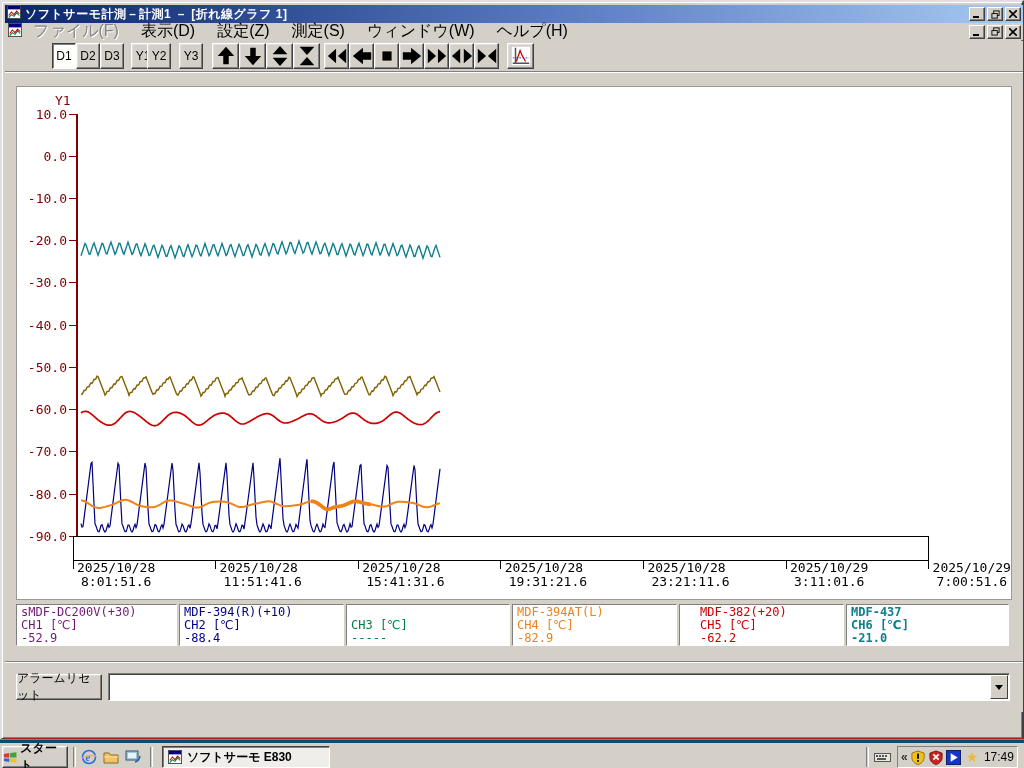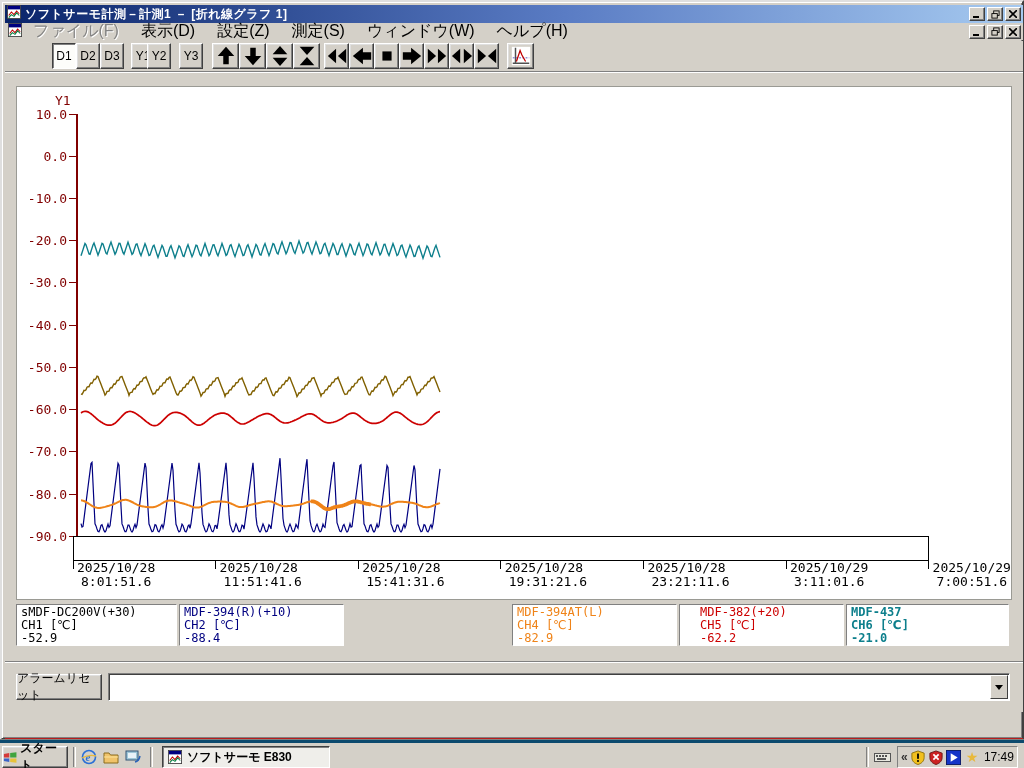--- a/index.html
+++ b/index.html
@@ -301,29 +301,34 @@
           <polyline points="64,306.9 65,307.3 66,305.7 67,303.4 68,303.6 69,302.8 70,300.2 71,299.7 72,299.7 73,297.3 74,295.9 75,296.3 76,294.5 77,292.4 78,292.6 79,291.6 80,289.1 81,289.6 82,292.2 83,294.7 84,297.3 85,299.9 86,302.5 87,305.1 88,308.2 89,307.0 90,304.5 91,304.4 92,304.1 93,301.5 94,300.6 95,300.8 96,298.6 97,296.9 98,297.3 99,295.9 100,293.5 101,293.5 102,293.0 103,290.4 104,289.7 105,289.6 106,292.2 107,294.8 108,297.4 109,300.0 110,302.6 111,305.1 112,308.4 113,305.8 114,305.4 115,305.3 116,302.9 117,301.6 118,302.0 119,300.1 120,298.0 121,298.3 122,297.3 123,294.8 124,294.5 125,294.3 126,291.8 127,290.7 128,291.0 129,289.8 130,292.4 131,295.0 132,297.6 133,300.2 134,302.7 135,305.3 136,307.3 137,306.4 138,306.7 139,304.4 140,302.7 141,303.2 142,301.7 143,299.3 144,299.4 145,298.8 146,296.2 147,295.6 148,295.7 149,293.4 150,291.9 151,292.3 152,290.6 153,290.0 154,292.6 155,295.2 156,297.8 157,300.4 158,303.0 159,305.6 160,307.6 161,308.0 162,306.1 163,304.0 164,304.3 165,303.3 166,300.8 167,300.5 168,300.3 169,297.8 170,296.7 171,297.1 172,295.0 173,293.1 174,293.5 175,292.2 176,289.8 177,290.3 178,292.9 179,295.5 180,298.1 181,300.7 182,303.3 183,305.9 184,309.2 185,307.7 186,305.4 187,305.5 188,304.8 189,302.2 190,301.6 191,301.7 192,299.4 193,297.9 194,298.3 195,296.6 196,294.4 197,294.6 198,293.8 199,291.2 200,290.8 201,290.6 202,293.2 203,295.8 204,298.4 205,300.9 206,303.5 207,306.1 208,309.3 209,306.7 210,306.5 211,306.3 212,303.7 213,302.7 214,303.0 215,300.9 216,299.1 217,299.5 218,298.2 219,295.7 220,295.7 221,295.3 222,292.7 223,291.9 224,292.1 225,290.8 226,293.4 227,295.9 228,298.5 229,301.1 230,303.7 231,306.3 232,308.1 233,307.5 234,307.6 235,305.2 236,303.8 237,304.2 238,302.4 239,300.2 240,300.5 241,299.6 242,297.0 243,296.6 244,296.5 245,294.0 246,292.8 247,293.2 248,291.2 249,290.8 250,293.4 251,296.0 252,298.6 253,301.2 254,303.7 255,306.3 256,308.4 257,308.7 258,306.6 259,304.7 260,305.1 261,303.8 262,301.3 263,301.3 264,300.8 265,298.2 266,297.5 267,297.6 268,295.4 269,293.7 270,294.1 271,292.6 272,290.2 273,290.8 274,293.4 275,295.9 276,298.5 277,301.1 278,303.7 279,306.2 280,309.6 281,307.9 282,305.7 283,305.9 284,305.0 285,302.4 286,302.0 287,301.9 288,299.4 289,298.2 290,298.5 291,296.6 292,294.6 293,294.9 294,293.7 295,291.2 296,291.0 297,290.6 298,293.2 299,295.7 300,298.3 301,300.9 302,303.5 303,306.0 304,309.0 305,306.6 306,306.6 307,306.1 308,303.4 309,302.7 310,302.8 311,300.5 312,298.9 313,299.3 314,297.7 315,295.4 316,295.5 317,294.8 318,292.2 319,291.6 320,291.7 321,290.3 322,292.9 323,295.5 324,298.1 325,300.6 326,303.2 327,305.8 328,307.5 329,307.1 330,307.0 331,304.5 332,303.3 333,303.6 334,301.6 335,299.6 336,300.0 337,298.8 338,296.3 339,296.1 340,295.8 341,293.2 342,292.2 343,292.5 344,290.3 345,290.1 346,292.6 347,295.2 348,297.8 349,300.3 350,302.9 351,305.5 352,307.7 353,307.9 354,305.5 355,303.9 356,304.3 357,302.7 358,300.4 359,300.6 360,299.8 361,297.2 362,296.7 363,296.7 364,294.2 365,292.9 366,293.2 367,291.4 368,289.3 369,289.8 370,292.4 371,295.0 372,297.5 373,300.1 374,302.7 375,305.2 376,308.7 377,306.7 378,304.7 379,305.1 380,303.9 381,301.3 382,301.2 383,300.9 384,298.3 385,297.4 386,297.6 387,295.4 388,293.6 389,294.0 390,292.6 391,290.2 392,290.2 393,289.6 394,292.2 395,294.8 396,297.4 397,299.9 398,302.5 399,305.1 400,307.9 401,305.6 402,305.8 403,305.0 404,302.4 405,301.9 406,301.9 407,299.5 408,298.1 409,298.5 410,296.7 411,294.6 412,294.8 413,293.9 414,291.3 415,291.0 416,290.8 417,289.6 418,292.2 419,294.7 420,297.3 421,299.9 422,302.5 423,305.1" fill="none" stroke="#806000" stroke-width="1.4"></polyline>
           <polyline points="64,325.9 65,325.3 66,324.8 67,324.5 68,324.3 69,324.4 70,324.6 71,324.9 72,325.4 73,326.1 74,326.8 75,327.6 76,328.4 77,329.3 78,330.2 79,331.1 80,332.0 81,332.8 82,333.6 83,334.3 84,335.0 85,335.6 86,336.2 87,336.7 88,337.2 89,337.6 90,337.9 91,338.1 92,338.2 93,338.2 94,338.1 95,337.8 96,337.4 97,336.8 98,336.2 99,335.4 100,334.5 101,333.4 102,332.4 103,331.3 104,330.2 105,329.1 106,328.1 107,327.1 108,326.3 109,325.6 110,325.1 111,324.7 112,324.5 113,324.4 114,324.5 115,324.7 116,325.1 117,325.5 118,326.0 119,326.6 120,327.3 121,327.9 122,328.7 123,329.4 124,330.2 125,331.0 126,331.8 127,332.6 128,333.5 129,334.3 130,335.1 131,335.8 132,336.5 133,337.2 134,337.7 135,338.2 136,338.5 137,338.7 138,338.7 139,338.5 140,338.2 141,337.7 142,337.0 143,336.3 144,335.4 145,334.4 146,333.4 147,332.3 148,331.3 149,330.3 150,329.3 151,328.4 152,327.7 153,327.0 154,326.5 155,326.0 156,325.7 157,325.5 158,325.4 159,325.4 160,325.4 161,325.6 162,325.8 163,326.1 164,326.5 165,326.9 166,327.5 167,328.1 168,328.7 169,329.5 170,330.3 171,331.1 172,332.1 173,333.0 174,333.9 175,334.8 176,335.6 177,336.4 178,337.0 179,337.5 180,337.9 181,338.1 182,338.2 183,338.1 184,337.8 185,337.4 186,336.8 187,336.2 188,335.4 189,334.6 190,333.8 191,332.9 192,332.1 193,331.3 194,330.6 195,329.9 196,329.2 197,328.6 198,328.1 199,327.6 200,327.2 201,326.9 202,326.6 203,326.4 204,326.2 205,326.1 206,326.1 207,326.2 208,326.4 209,326.7 210,327.1 211,327.6 212,328.3 213,329.0 214,329.8 215,330.6 216,331.5 217,332.4 218,333.3 219,334.1 220,334.9 221,335.6 222,336.1 223,336.6 224,336.9 225,337.0 226,337.0 227,336.9 228,336.6 229,336.3 230,335.8 231,335.3 232,334.8 233,334.2 234,333.6 235,333.0 236,332.4 237,331.8 238,331.2 239,330.7 240,330.1 241,329.6 242,329.1 243,328.6 244,328.2 245,327.8 246,327.4 247,327.1 248,326.8 249,326.7 250,326.6 251,326.7 252,326.9 253,327.2 254,327.6 255,328.2 256,328.8 257,329.5 258,330.3 259,331.1 260,332.0 261,332.8 262,333.5 263,334.2 264,334.8 265,335.3 266,335.6 267,335.9 268,336.0 269,336.0 270,335.9 271,335.8 272,335.5 273,335.2 274,334.8 275,334.5 276,334.0 277,333.6 278,333.1 279,332.7 280,332.2 281,331.7 282,331.2 283,330.7 284,330.1 285,329.6 286,329.1 287,328.5 288,328.1 289,327.6 290,327.3 291,327.0 292,326.8 293,326.8 294,326.8 295,327.0 296,327.4 297,327.8 298,328.4 299,329.0 300,329.8 301,330.6 302,331.3 303,332.1 304,332.9 305,333.6 306,334.2 307,334.7 308,335.1 309,335.5 310,335.7 311,335.8 312,335.9 313,335.8 314,335.7 315,335.5 316,335.3 317,335.0 318,334.7 319,334.4 320,334.0 321,333.5 322,333.1 323,332.5 324,332.0 325,331.4 326,330.8 327,330.1 328,329.4 329,328.8 330,328.1 331,327.6 332,327.0 333,326.6 334,326.3 335,326.1 336,326.1 337,326.2 338,326.4 339,326.8 340,327.3 341,328.0 342,328.7 343,329.5 344,330.3 345,331.1 346,331.9 347,332.7 348,333.4 349,334.1 350,334.6 351,335.1 352,335.5 353,335.9 354,336.1 355,336.3 356,336.4 357,336.4 358,336.4 359,336.3 360,336.2 361,335.9 362,335.6 363,335.3 364,334.8 365,334.3 366,333.7 367,333.0 368,332.2 369,331.4 370,330.5 371,329.7 372,328.8 373,328.0 374,327.2 375,326.5 376,325.9 377,325.5 378,325.2 379,325.1 380,325.1 381,325.3 382,325.7 383,326.1 384,326.7 385,327.4 386,328.2 387,329.0 388,329.8 389,330.6 390,331.4 391,332.2 392,332.9 393,333.6 394,334.3 395,334.9 396,335.4 397,335.9 398,336.4 399,336.8 400,337.1 401,337.4 402,337.5 403,337.6 404,337.6 405,337.5 406,337.2 407,336.8 408,336.3 409,335.6 410,334.8 411,334.0 412,333.0 413,332.0 414,330.9 415,329.9 416,328.8 417,327.9 418,327.0 419,326.3 420,325.6 421,325.2 422,324.8 423,324.7" fill="none" stroke="#cc0000" stroke-width="1.7"></polyline>
           <polyline points="64,436.7 65,440.1 66,439.5 67,431.6 68,423.7 69,415.8 70,407.9 71,400.0 72,392.1 73,384.3 74,376.4 75,375.3 76,396.1 77,417.0 78,436.8 79,438.9 80,442.0 81,444.5 82,444.7 83,442.2 84,438.4 85,437.7 86,440.6 87,443.6 88,445.0 89,443.7 90,440.2 91,437.0 92,440.4 93,438.8 94,431.0 95,423.1 96,415.3 97,407.5 98,399.7 99,391.9 100,384.0 101,376.2 102,378.1 103,398.6 104,419.2 105,436.9 106,439.2 107,442.3 108,444.7 109,444.6 110,441.9 111,438.0 112,438.0 113,440.9 114,443.8 115,445.0 116,443.4 117,439.8 118,437.3 119,440.7 120,438.0 121,430.3 122,422.6 123,414.8 124,407.1 125,399.3 126,391.6 127,383.9 128,376.1 129,380.7 130,401.1 131,421.5 132,437.1 133,439.5 134,442.6 135,444.8 136,444.4 137,441.5 138,437.6 139,438.2 140,441.2 141,444.1 142,444.9 143,443.1 144,439.4 145,437.7 146,441.1 147,437.3 148,429.7 149,422.0 150,414.3 151,406.7 152,399.0 153,391.3 154,383.7 155,376.0 156,383.4 157,403.5 158,423.6 159,437.3 160,439.8 161,442.9 162,444.9 163,444.2 164,441.1 165,437.2 166,438.5 167,441.5 168,444.3 169,444.9 170,442.8 171,439.0 172,438.0 173,441.4 174,436.6 175,429.0 176,421.4 177,413.9 178,406.3 179,398.7 180,391.1 181,383.5 182,375.9 183,386.0 184,405.9 185,425.8 186,437.4 187,440.1 188,443.2 189,444.9 190,444.0 191,440.7 192,436.9 193,438.7 194,441.9 195,444.4 196,444.8 197,442.4 198,438.6 199,438.4 200,441.8 201,435.9 202,428.4 203,420.9 204,413.4 205,405.9 206,398.4 207,390.9 208,383.4 209,375.9 210,388.5 211,408.2 212,427.9 213,437.7 214,440.4 215,443.5 216,445.0 217,443.8 218,440.3 219,436.8 220,439.0 221,442.2 222,444.6 223,444.7 224,442.1 225,438.2 226,438.7 227,442.1 228,435.2 229,427.8 230,420.4 231,413.0 232,405.5 233,398.1 234,390.7 235,383.3 236,375.8 237,391.0 238,410.5 239,429.9 240,437.9 241,440.8 242,443.7 243,445.0 244,443.5 245,440.0 246,437.0 247,439.3 248,442.5 249,444.7 250,444.5 251,441.7 252,437.8 253,439.0 254,441.9 255,434.0 256,426.2 257,418.3 258,410.5 259,402.6 260,394.8 261,386.9 262,379.0 263,371.2 264,390.2 265,410.9 266,431.5 267,438.1 268,441.1 269,444.0 270,445.0 271,443.2 272,439.6 273,437.1 274,439.6 275,442.8 276,444.8 277,444.3 278,441.3 279,437.5 280,439.4 281,441.1 282,433.3 283,425.6 284,417.8 285,410.0 286,402.2 287,394.5 288,386.7 289,378.9 290,372.2 291,392.7 292,413.2 293,433.7 294,438.4 295,441.4 296,444.2 297,444.9 298,442.9 299,439.2 300,437.3 301,439.9 302,443.1 303,444.9 304,444.1 305,441.0 306,437.1 307,439.7 308,440.4 309,432.7 310,425.0 311,417.3 312,409.6 313,401.9 314,394.2 315,386.5 316,378.8 317,375.0 318,395.2 319,415.5 320,435.7 321,438.6 322,441.7 323,444.4 324,444.8 325,442.6 326,438.8 327,437.5 328,440.3 329,443.3 330,445.0 331,443.9 332,440.6 333,436.7 334,440.1 335,439.6 336,432.0 337,424.4 338,416.8 339,409.1 340,401.5 341,393.9 342,386.3 343,378.6 344,377.7 345,397.7 346,417.7 347,436.8 348,438.9 349,442.0 350,444.5 351,444.7 352,442.2 353,438.4 354,437.7 355,440.6 356,443.6 357,445.0 358,443.7 359,440.2 360,437.0 361,440.4 362,438.9 363,431.4 364,423.8 365,416.3 366,408.7 367,401.2 368,393.6 369,386.1 370,378.5 371,380.3 372,400.1 373,419.9 374,436.9 375,439.2 376,442.3 377,444.7 378,444.6 379,441.9 380,438.0 381,438.0 382,440.9 383,443.8 384,445.0 385,443.4 386,439.8 387,437.3 388,440.7 389,438.2 390,430.7 391,423.3 392,415.8 393,408.3 394,400.9 395,393.4 396,385.9 397,378.5 398,382.9 399,402.5 400,422.1 401,437.1 402,439.5 403,442.6 404,444.8 405,444.4 406,441.5 407,437.6 408,438.2 409,441.2 410,444.1 411,444.9 412,443.1 413,439.4 414,437.7 415,441.1 416,437.2 417,429.3 418,421.4 419,413.5 420,405.6 421,397.7 422,389.8 423,381.9" fill="none" stroke="#000080" stroke-width="1.2"></polyline>
           <polyline points="64,168.7 65,165.7 66,162.6 67,159.5 68,156.5 69,157.8 70,160.9 71,163.9 72,167.0 73,167.3 74,164.2 75,161.1 76,158.0 77,156.0 78,159.0 79,162.0 80,165.1 81,168.1 82,165.6 83,162.5 84,159.4 85,156.3 86,157.0 87,160.0 88,163.1 89,166.1 90,167.0 91,163.9 92,160.8 93,157.7 94,155.1 95,158.1 96,161.2 97,164.2 98,167.3 99,165.4 100,162.3 101,159.3 102,156.2 103,156.4 104,159.5 105,162.5 106,165.6 107,167.2 108,164.2 109,161.1 110,158.1 111,155.1 112,158.1 113,161.2 114,164.3 115,167.4 116,166.3 117,163.3 118,160.3 119,157.3 120,156.9 121,160.1 122,163.2 123,166.4 124,168.6 125,165.6 126,162.7 127,159.7 128,156.7 129,159.1 130,162.3 131,165.4 132,168.6 133,168.1 134,165.1 135,162.1 136,159.1 137,158.2 138,161.3 139,164.4 140,167.6 141,170.4 142,167.4 143,164.4 144,161.4 145,158.4 146,160.1 147,163.2 148,166.3 149,169.4 150,169.4 151,166.4 152,163.3 153,160.3 154,158.6 155,161.7 156,164.7 157,167.8 158,170.8 159,168.1 160,165.0 161,161.9 162,158.8 163,159.8 164,162.8 165,165.9 166,168.9 167,169.4 168,166.3 169,163.2 170,160.1 171,157.7 172,160.7 173,163.7 174,166.7 175,169.7 176,167.5 177,164.4 178,161.3 179,158.2 180,158.6 181,161.6 182,164.6 183,167.6 184,168.8 185,165.7 186,162.6 187,159.5 188,156.5 189,159.5 190,162.6 191,165.6 192,168.6 193,167.1 194,164.0 195,160.9 196,157.9 197,157.7 198,160.8 199,163.8 200,166.9 201,168.7 202,165.7 203,162.6 204,159.6 205,156.5 206,159.2 207,162.2 208,165.3 209,168.4 210,167.5 211,164.5 212,161.5 213,158.4 214,157.7 215,160.8 216,163.9 217,167.0 218,169.5 219,166.4 220,163.4 221,160.4 222,157.3 223,159.3 224,162.4 225,165.5 226,168.6 227,168.3 228,165.2 229,162.1 230,159.1 231,157.7 232,160.7 233,163.8 234,166.8 235,169.9 236,166.8 237,163.7 238,160.6 239,157.5 240,158.8 241,161.8 242,164.8 243,167.8 244,168.1 245,164.9 246,161.8 247,158.7 248,156.6 249,159.6 250,162.6 251,165.6 252,168.5 253,166.0 254,162.9 255,159.7 256,156.6 257,157.2 258,160.2 259,163.2 260,166.2 261,167.0 262,163.8 263,160.7 264,157.6 265,154.9 266,157.9 267,160.9 268,163.8 269,166.8 270,164.9 271,161.8 272,158.7 273,155.6 274,155.7 275,158.7 276,161.8 277,164.8 278,166.3 279,163.2 280,160.2 281,157.1 282,154.0 283,156.9 284,160.0 285,163.1 286,166.2 287,165.0 288,161.9 289,158.9 290,155.9 291,155.5 292,158.6 293,161.7 294,164.8 295,167.0 296,164.0 297,161.0 298,158.0 299,155.0 300,157.4 301,160.5 302,163.7 303,166.8 304,166.3 305,163.3 306,160.3 307,157.3 308,156.3 309,159.4 310,162.5 311,165.7 312,168.5 313,165.5 314,162.5 315,159.5 316,156.5 317,158.2 318,161.3 319,164.4 320,167.5 321,167.6 322,164.5 323,161.5 324,158.5 325,156.8 326,159.9 327,162.9 328,166.0 329,169.1 330,166.3 331,163.3 332,160.2 333,157.1 334,158.2 335,161.2 336,164.3 337,167.3 338,167.9 339,164.8 340,161.7 341,158.6 342,156.3 343,159.4 344,162.4 345,165.4 346,168.5 347,166.3 348,163.2 349,160.1 350,157.0 351,157.5 352,160.5 353,163.6 354,166.6 355,167.8 356,164.7 357,161.7 358,158.6 359,155.7 360,158.8 361,161.8 362,164.9 363,168.0 364,166.5 365,163.5 366,160.4 367,157.4 368,157.3 369,160.4 370,163.5 371,166.6 372,168.5 373,165.5 374,162.5 375,159.5 376,156.5 377,159.2 378,162.3 379,165.4 380,168.6 381,167.7 382,164.7 383,161.7 384,158.8 385,158.1 386,161.2 387,164.4 388,167.5 389,170.0 390,167.0 391,164.1 392,161.1 393,158.1 394,160.1 395,163.3 396,166.4 397,169.5 398,169.3 399,166.2 400,163.2 401,160.2 402,158.9 403,162.0 404,165.0 405,168.1 406,171.2 407,168.2 408,165.1 409,162.0 410,159.0 411,160.3 412,163.4 413,166.4 414,169.5 415,169.7 416,166.6 417,163.5 418,160.4 419,158.4 420,161.4 421,164.4 422,167.4 423,170.4" fill="none" stroke="#0d7f8c" stroke-width="1.4"></polyline>
           <polyline points="64,413.3 65,413.4 66,413.7 67,414.0 68,414.5 69,415.0 70,415.6 71,416.2 72,416.9 73,417.5 74,418.2 75,418.8 76,419.4 77,419.9 78,420.3 79,420.6 80,420.8 81,420.9 82,420.9 83,420.9 84,420.7 85,420.6 86,420.4 87,420.1 88,419.9 89,419.6 90,419.3 91,419.0 92,418.8 93,418.4 94,418.1 95,417.8 96,417.4 97,417.0 98,416.5 99,416.1 100,415.6 101,415.1 102,414.6 103,414.1 104,413.7 105,413.3 106,413.1 107,412.9 108,412.8 109,412.8 110,413.0 111,413.2 112,413.6 113,414.0 114,414.5 115,415.0 116,415.5 117,416.1 118,416.6 119,417.1 120,417.6 121,418.0 122,418.4 123,418.7 124,419.0 125,419.2 126,419.4 127,419.6 128,419.7 129,419.9 130,420.0 131,420.1 132,420.2 133,420.2 134,420.3 135,420.2 136,420.2 137,420.0 138,419.8 139,419.5 140,419.1 141,418.7 142,418.1 143,417.6 144,417.0 145,416.4 146,415.8 147,415.2 148,414.7 149,414.3 150,414.0 151,413.7 152,413.5 153,413.5 154,413.5 155,413.6 156,413.8 157,414.0 158,414.2 159,414.5 160,414.8 161,415.1 162,415.4 163,415.7 164,415.9 165,416.2 166,416.5 167,416.8 168,417.1 169,417.4 170,417.7 171,418.1 172,418.4 173,418.8 174,419.2 175,419.6 176,419.9 177,420.2 178,420.4 179,420.5 180,420.6 181,420.5 182,420.4 183,420.1 184,419.8 185,419.4 186,418.9 187,418.4 188,417.9 189,417.4 190,416.9 191,416.4 192,416.0 193,415.7 194,415.4 195,415.1 196,415.0 197,414.8 198,414.7 199,414.7 200,414.7 201,414.6 202,414.6 203,414.6 204,414.6 205,414.6 206,414.7 207,414.7 208,414.8 209,414.9 210,415.1 211,415.4 212,415.7 213,416.1 214,416.5 215,417.0 216,417.4 217,417.9 218,418.4 219,418.9 220,419.3 221,419.6 222,419.9 223,420.0 224,420.1 225,420.1 226,420.0 227,419.8 228,419.6 229,419.3 230,419.0 231,418.7 232,418.3 233,418.0 234,417.7 235,417.4 236,417.2 237,417.0 238,416.8 239,416.6 240,416.4 241,416.2 242,416.0 243,415.8 244,415.6 245,415.3 246,415.1 247,414.9 248,414.7 249,414.5 250,414.4 251,414.3 252,414.3 253,414.4 254,414.6 255,414.8 256,415.2 257,415.6 258,416.0 259,416.5 260,417.0 261,417.4 262,417.9 263,418.3 264,418.6 265,418.9 266,419.1 267,419.2 268,419.3 269,419.3 270,419.2 271,419.1 272,419.0 273,418.9 274,418.8 275,418.7 276,418.6 277,418.4 278,418.3 279,418.2 280,418.1 281,418.0 282,417.8 283,417.6 284,417.3 285,417.1 286,416.7 287,416.4 288,416.0 289,415.6 290,415.3 291,415.0 292,414.7 293,414.5 294,414.4 295,414.3 296,414.4 297,414.6 298,414.9 299,415.4 300,415.9 301,416.6 302,417.3 303,418.0 304,418.8 305,419.6 306,420.3 307,421.0 308,421.5 309,421.9 310,422.1 311,422.1 312,422.0 313,421.8 314,421.5 315,421.1 316,420.8 317,420.4 318,420.1 319,419.9 320,419.7 321,419.5 322,419.3 323,419.2 324,419.0 325,418.8 326,418.5 327,418.2 328,417.8 329,417.4 330,417.0 331,416.5 332,416.1 333,415.7 334,415.3 335,414.9 336,414.7 337,414.5 338,414.4 339,414.4 340,414.4 341,414.6 342,414.8 343,415.0 344,415.3 345,415.5 346,415.8 347,416.1 348,416.3 349,416.6 350,416.8 351,416.9 352,417.1 353,417.3 354,417.5 355,417.6 356,417.8 357,418.0 358,418.3 359,418.5 360,418.8 361,419.0 362,419.2 363,419.4 364,419.6 365,419.7 366,419.7 367,419.6 368,419.5 369,419.3 370,419.0 371,418.6 372,418.1 373,417.7 374,417.2 375,416.7 376,416.3 377,415.9 378,415.5 379,415.2 380,415.0 381,414.8 382,414.7 383,414.7 384,414.7 385,414.7 386,414.8 387,414.9 388,415.0 389,415.1 390,415.2 391,415.3 392,415.4 393,415.5 394,415.7 395,415.8 396,416.0 397,416.2 398,416.5 399,416.9 400,417.2 401,417.6 402,418.1 403,418.5 404,418.9 405,419.3 406,419.7 407,419.9 408,420.1 409,420.3 410,420.3 411,420.2 412,420.0 413,419.8 414,419.5 415,419.1 416,418.7 417,418.3 418,417.8 419,417.4 420,417.0 421,416.7 422,416.4 423,416.1" fill="none" stroke="#ef8318" stroke-width="2"></polyline>
           <polyline points="294,414.4 295,414.3 296,414.4 297,414.6 298,414.9 299,415.4 300,415.9 301,416.6 302,417.3 303,418.0 304,418.8 305,419.6 306,420.3 307,421.0 308,421.5 309,421.9 310,422.1 311,422.1 312,422.0 313,421.8 314,421.5 315,421.1 316,420.8 317,420.4 318,420.1 319,419.9 320,419.7 321,419.5 322,419.3 323,419.2 324,419.0 325,418.8 326,418.5 327,418.2 328,417.8 329,417.4 330,417.0 331,416.5 332,416.1 333,415.7 334,415.3 335,414.9 336,414.7 337,414.5 338,414.4 339,414.4 340,414.4 341,414.6 342,414.8 343,415.0 344,415.3 345,415.5 346,415.8 347,416.1 348,416.3 349,416.6 350,416.8 351,416.9 352,417.1 353,417.3 354,417.5" fill="none" stroke="#ef8318" stroke-width="3.8"></polyline>
         </svg>
     </div>
 
     <div id="legend">
-        <div class="legend-cell" style="left: 0px; width: 161px; color: #000000;">
+        <div class="legend-cell" style="left: 0px; width: 161px; color: #701a75;">
           <div>sMDF-DC200V(+30)</div>
           <div>CH1 [℃]</div>
           <div>-52.9</div>
         </div>
         <div class="legend-cell" style="left: 163px; width: 165px; color: rgb(0, 0, 128);">
           <div>MDF-394(R)(+10)</div>
           <div>CH2 [℃]</div>
           <div>-88.4</div>
+        </div>
+        <div class="legend-cell" style="left: 330px; width: 164px; color: rgb(0, 128, 64);">
+          <div>&nbsp;</div>
+          <div>CH3 [℃]</div>
+          <div>-----</div>
         </div>
         <div class="legend-cell" style="left: 496px; width: 165px; color: rgb(239, 131, 24);">
           <div>MDF-394AT(L)</div>
           <div>CH4 [℃]</div>
           <div>-82.9</div>
         </div>
         <div class="legend-cell" style="left: 663px; width: 165px; color: rgb(204, 0, 0); padding-left: 20px;">
           <div>MDF-382(+20)</div>
           <div>CH5 [℃]</div>
           <div>-62.2</div>

